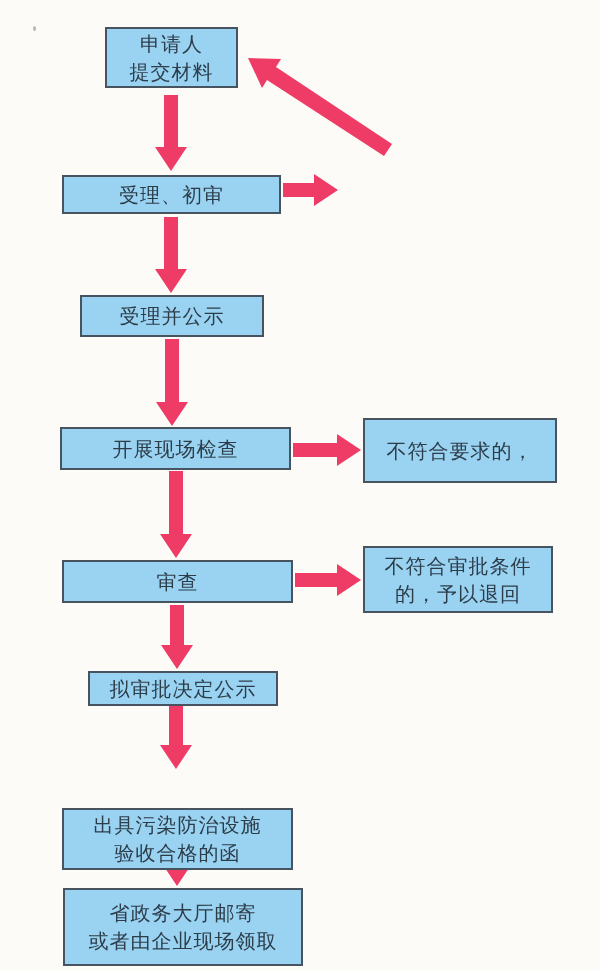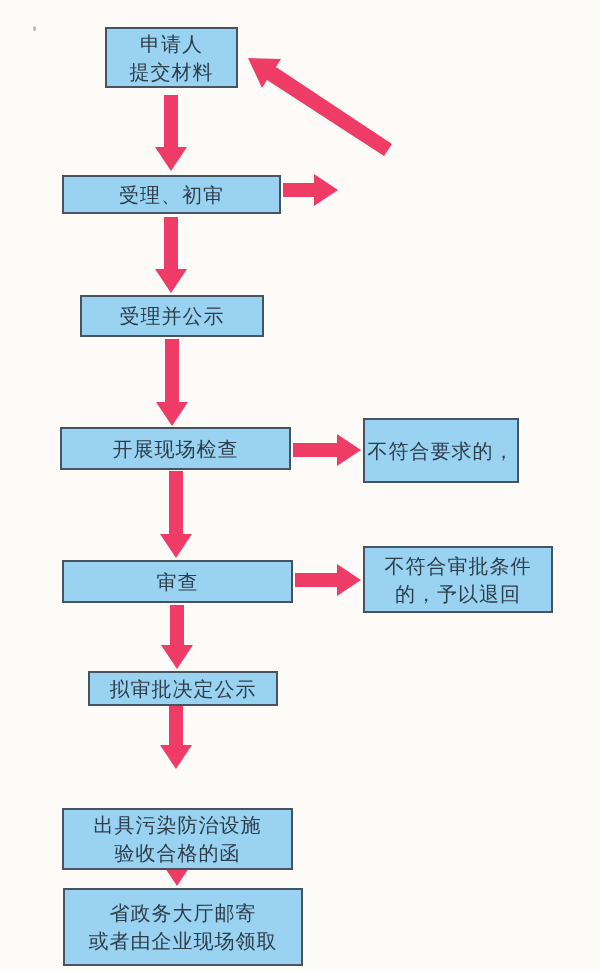--- a/index.html
+++ b/index.html
@@ -91,21 +91,21 @@
     <span class="line">出具污染防治设施</span>
     <span class="line">验收合格的函</span>
   </div>
 
   <div class="box" style="left:63px;top:888px;width:240px;height:78px;">
     <span class="line">省政务大厅邮寄</span>
     <span class="line">或者由企业现场领取</span>
   </div>
 
 
-  <div class="box" style="left:363px;top:418px;width:156px;height:65px;text-align:right;">
+  <div class="box" style="left:363px;top:418px;width:194px;height:65px;text-align:right;">
     <span class="line">不符合要求的，</span>
   </div>
 
   <div class="box" style="left:363px;top:546px;width:190px;height:67px;">
     <span class="line">不符合审批条件</span>
     <span class="line">的，予以退回</span>
   </div>
 
 </div>
 

